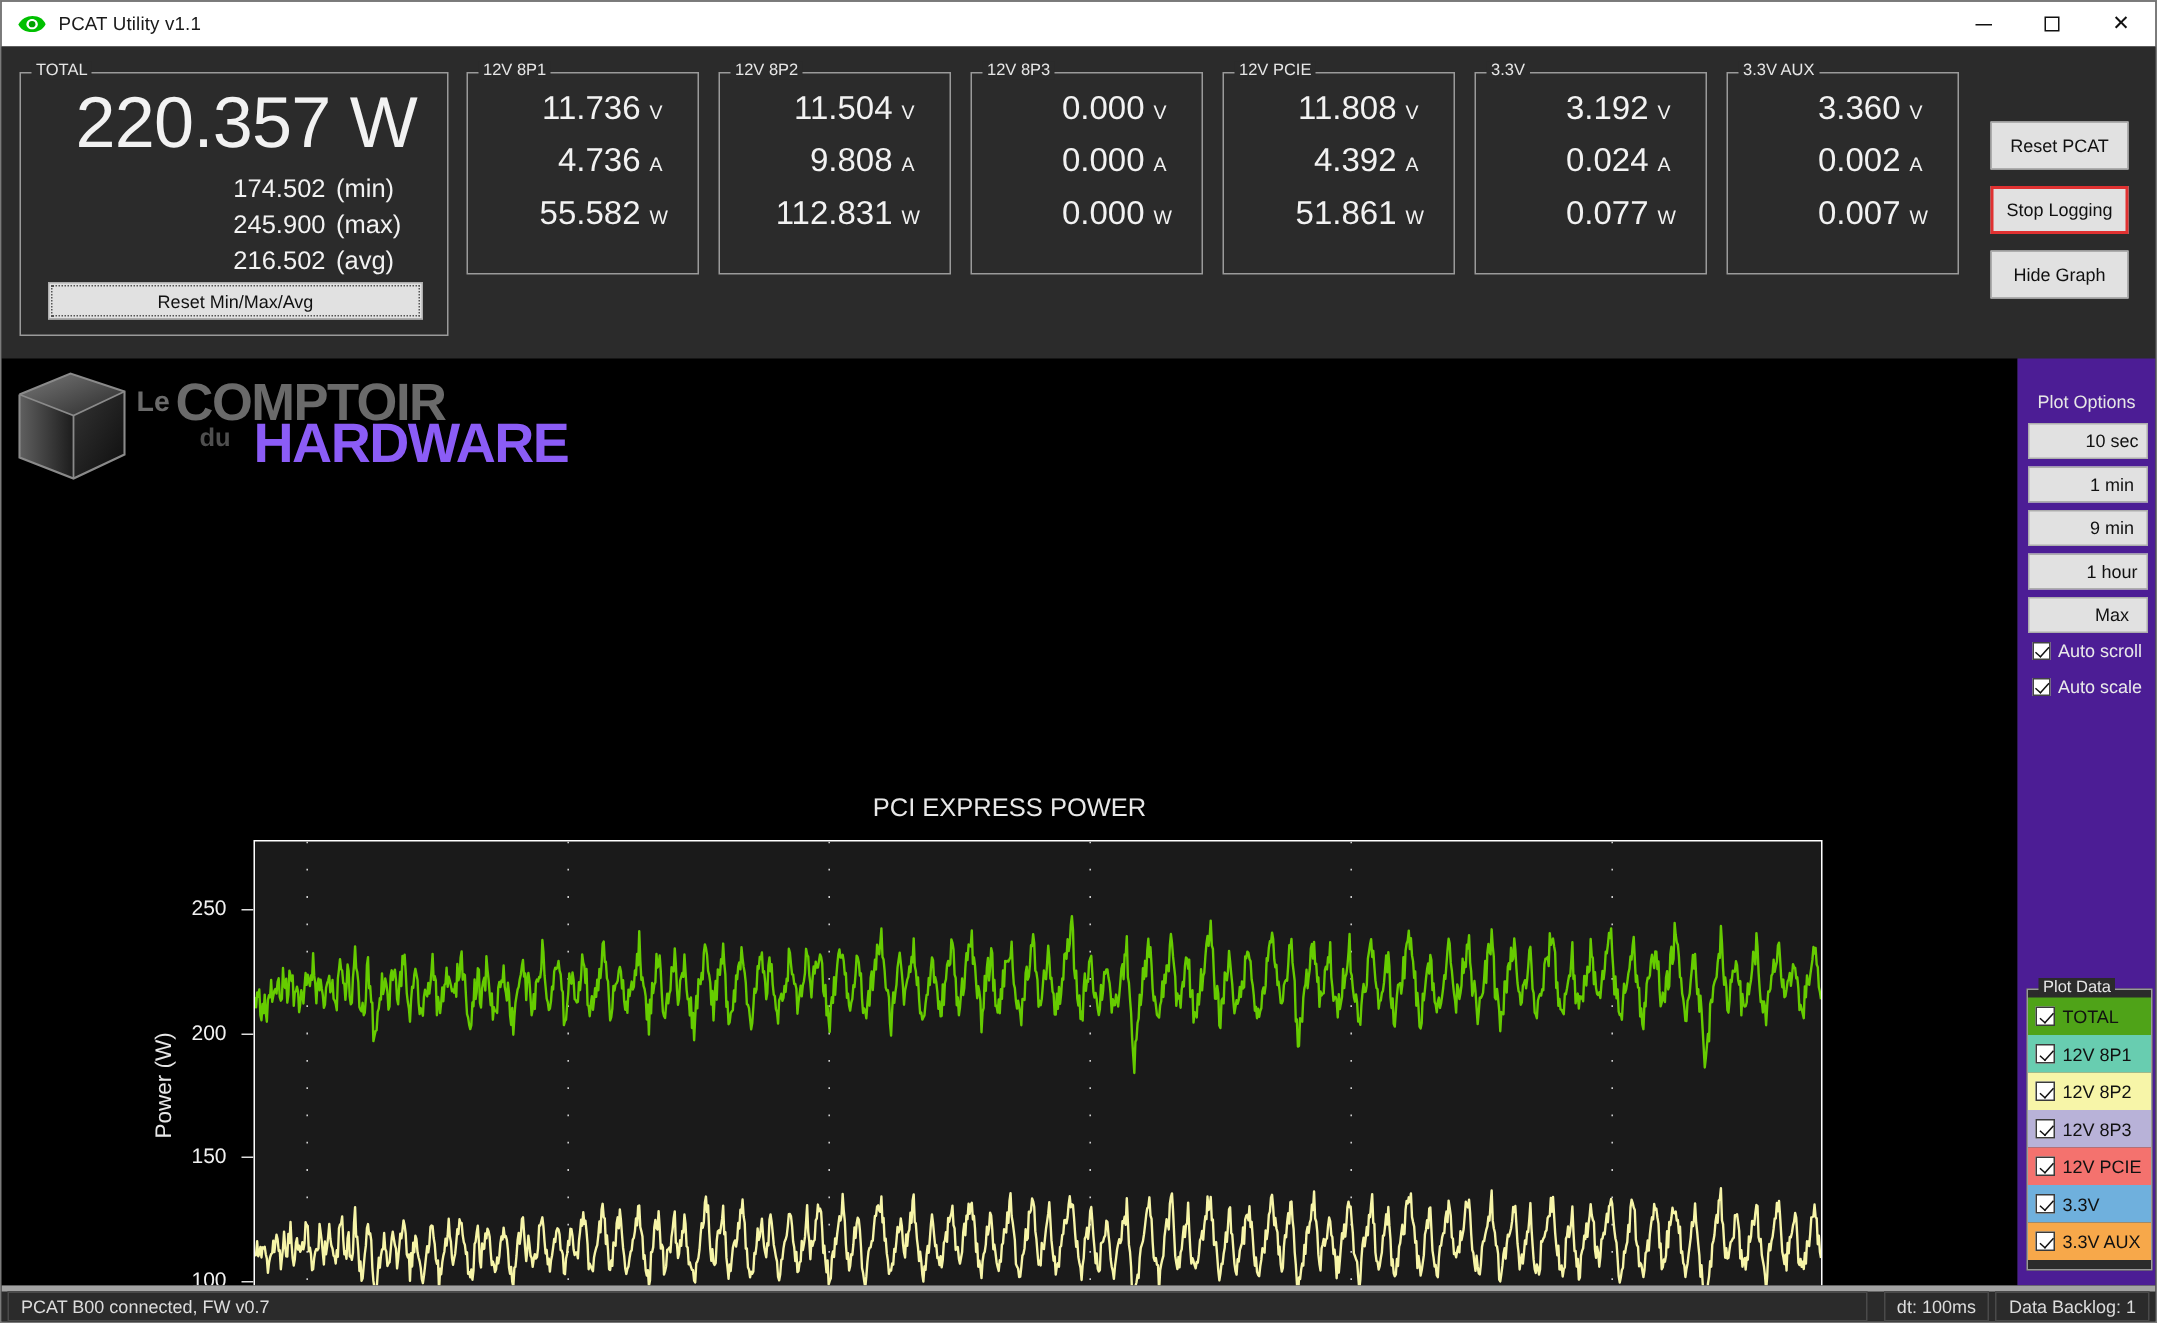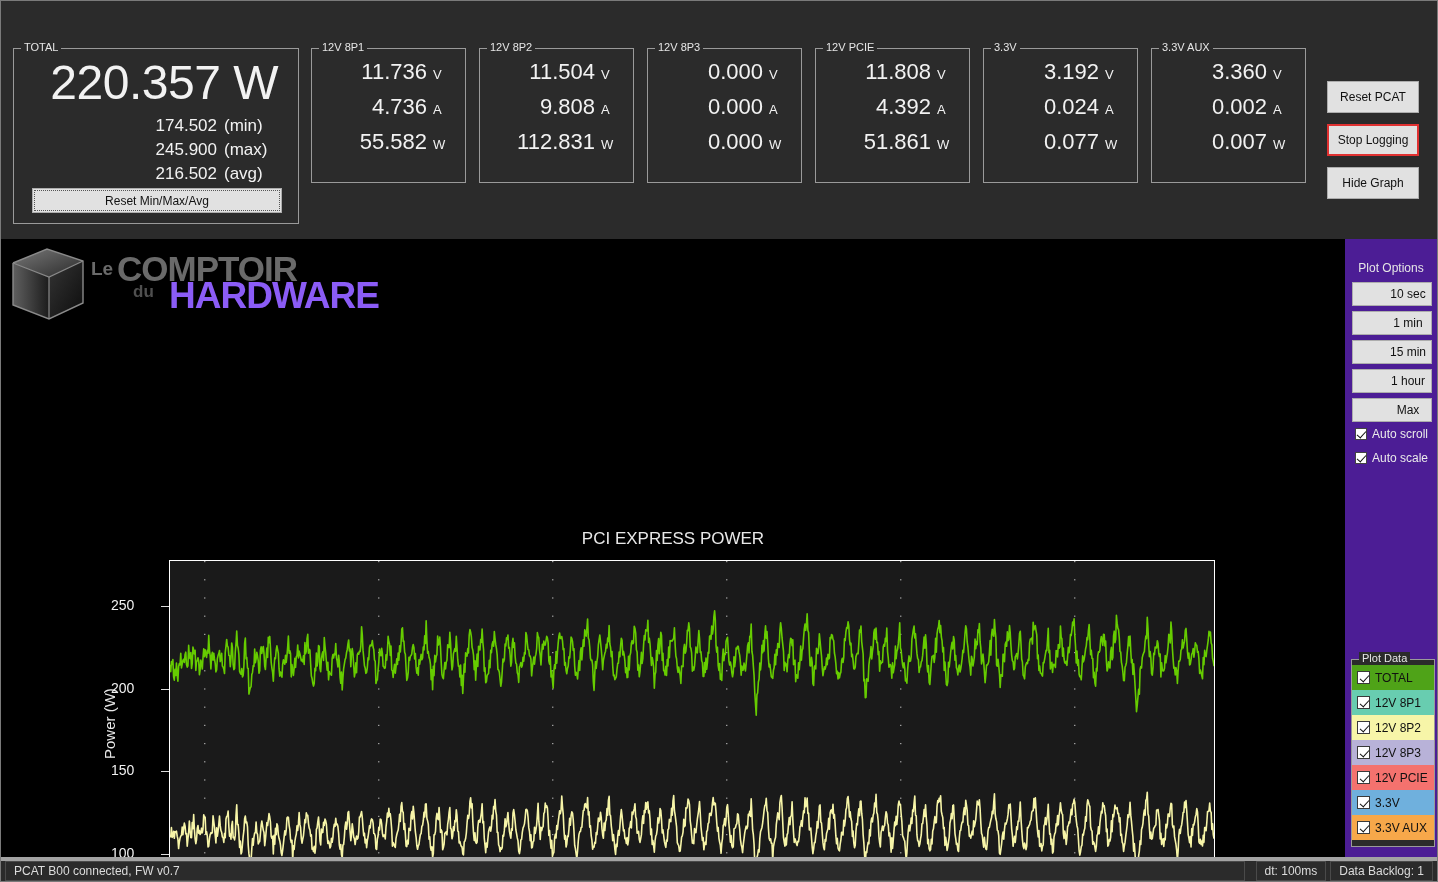--- a/index.html
+++ b/index.html
@@ -146,21 +146,21 @@
     font-weight: 400;
   }
   .ylabel {
     position: absolute; left: 100px; top: 520px;
     font-size: 15px; color: #e8e8e8;
     transform: rotate(-90deg); transform-origin: left top;
     white-space: nowrap;
   }
   .ytick {
     position: absolute; right: 0; font-size: 14px; color: #f0f0f0;
-    text-align: left; width: 40px;
+    text-align: right; width: 40px;
   }
   .plotbox {
     position: absolute; left: 168px; top: 321px;
     width: 1046px; height: 472px;
     border: 1px solid #ffffff;
     background: #1a1a1a;
   }
 
   
   .rightcol {
@@ -222,20 +222,43 @@
     background: #2b2b2b;
   }
   .sb-main { flex: none; width: 1240px; }
   .sb-sp { flex: 1; }
 </style>
 </head>
 <body>
 
 <div id="app">
 
+  <div class="titlebar">
+    <div class="tb-logo">
+      <svg width="20" height="14" viewBox="0 0 20 14">
+        <path d="M1.2,7.3 C3.4,3.4 7.0,1.6 10.6,1.6 C15.0,1.6 18.2,3.9 19.4,7.1
+                 C17.6,10.7 14.0,12.4 10.4,12.4 C5.8,12.4 2.6,10.3 1.2,7.3 Z" fill="#00c000"></path>
+        <path d="M10.4,3.6 C12.5,3.6 14.2,5.2 14.2,7.1 C14.2,9.0 12.5,10.5 10.4,10.5
+                 C8.3,10.5 6.6,9.0 6.6,7.1 C6.6,5.2 8.3,3.6 10.4,3.6 Z" fill="#ffffff"></path>
+        <ellipse cx="10.4" cy="7.1" rx="2.2" ry="2.1" fill="#00a000"></ellipse>
+      </svg>
+    </div>
+    <div class="tb-title">PCAT Utility v1.1</div>
+    <div class="tb-ctrls">
+      <div class="tb-btn">
+        <i class="glyph-min"></i>
+      </div>
+      <div class="tb-btn">
+        <i class="glyph-max"></i>
+      </div>
+      <div class="tb-btn close">
+        <span class="glyph-close">✕</span>
+      </div>
+    </div>
+  </div>
 
   <div class="toppanel">
 
     <div class="groupbox" id="total-box">
       <span class="gb-title">TOTAL</span>
       <div class="total-main">220.357 W</div>
       <div class="total-sub" id="tsub1">
         <span>174.502</span><span class="lbl">(min)</span>
       </div>
       <div class="total-sub" id="tsub2">
@@ -356,21 +379,21 @@
           <path d="M0.00,103.64L0.72,110.58L1.44,100.66L2.15,103.45L2.87,98.62L3.59,115.83L4.31,119.16L5.02,108.23L5.74,114.45L6.46,102.09L7.18,114.32L7.89,120.15L8.61,105.67L9.33,102.47L10.05,103.85L10.76,92.24L11.48,106.92L12.20,102.93L12.92,99.46L13.63,98.28L14.35,101.38L15.07,93.53L15.79,91.18L16.50,103.65L17.22,106.14L17.94,104.93L18.66,84.36L19.37,96.28L20.09,97.58L20.81,91.50L21.53,107.45L22.24,102.27L22.96,86.10L23.68,89.25L24.40,92.98L25.11,89.29L25.83,109.56L26.55,100.25L27.27,99.97L27.98,96.77L28.70,100.02L29.42,113.79L30.14,108.54L30.85,99.17L31.57,102.08L32.29,108.03L33.01,96.76L33.72,87.71L34.44,95.58L35.16,88.78L35.88,93.04L36.59,96.37L37.31,89.36L38.03,92.24L38.75,74.42L39.46,89.28L40.18,94.73L40.90,107.88L41.62,94.98L42.33,91.37L43.05,99.19L43.77,92.20L44.49,97.96L45.20,102.30L45.92,110.86L46.64,108.69L47.36,97.74L48.07,94.60L48.79,92.57L49.51,89.56L50.23,100.58L50.94,98.77L51.66,92.36L52.38,104.95L53.10,105.96L53.81,108.24L54.53,112.50L55.25,91.31L55.97,85.43L56.68,78.45L57.40,85.03L58.12,86.12L58.84,94.40L59.55,94.76L60.27,105.59L60.99,96.85L61.71,81.98L62.42,86.26L63.14,103.47L63.86,108.60L64.58,107.47L65.29,90.76L66.01,82.51L66.73,69.95L67.45,84.45L68.16,86.99L68.88,93.68L69.60,110.43L70.32,112.19L71.04,113.16L71.75,107.55L72.47,115.83L73.19,114.11L73.91,104.63L74.62,82.39L75.34,77.06L76.06,97.83L76.78,96.45L77.49,107.05L78.21,107.42L78.93,133.10L79.65,129.61L80.36,126.47L81.08,125.80L81.80,113.60L82.52,111.44L83.23,104.48L83.95,105.40L84.67,87.94L85.39,101.70L86.10,97.98L86.82,91.28L87.54,95.01L88.26,99.98L88.97,112.18L89.69,109.85L90.41,89.61L91.13,85.87L91.84,92.33L92.56,87.66L93.28,85.45L94.00,92.65L94.71,105.01L95.43,108.54L96.15,96.40L96.87,86.96L97.58,96.44L98.30,76.31L99.02,81.78L99.74,75.42L100.45,86.54L101.17,101.04L101.89,107.02L102.61,111.42L103.32,120.15L104.04,105.99L104.76,96.74L105.48,97.56L106.19,88.87L106.91,84.89L107.63,88.61L108.35,92.25L109.06,107.67L109.78,115.10L110.50,111.05L111.22,113.41L111.93,116.13L112.65,103.41L113.37,98.83L114.09,101.50L114.80,103.26L115.52,94.38L116.24,101.39L116.96,94.70L117.67,86.01L118.39,74.93L119.11,92.27L119.83,89.83L120.54,92.47L121.26,115.85L121.98,103.57L122.70,108.64L123.41,114.34L124.13,107.40L124.85,97.22L125.57,106.53L126.28,95.78L127.00,94.61L127.72,84.09L128.44,96.88L129.15,90.16L129.87,92.66L130.59,95.94L131.31,99.82L132.02,98.67L132.74,100.82L133.46,94.76L134.18,103.54L134.89,81.66L135.61,92.58L136.33,90.23L137.05,77.55L137.76,73.36L138.48,92.16L139.20,88.43L139.92,89.13L140.64,103.07L141.35,115.04L142.07,117.43L142.79,122.26L143.51,125.09L144.22,122.52L144.94,107.30L145.66,109.84L146.38,92.02L147.09,105.01L147.81,100.30L148.53,84.53L149.25,85.46L149.96,107.64L150.68,110.66L151.40,97.96L152.12,93.33L152.83,90.80L153.55,99.36L154.27,76.53L154.99,85.36L155.70,91.88L156.42,101.18L157.14,109.14L157.86,101.25L158.57,118.84L159.29,110.50L160.01,113.03L160.73,112.87L161.44,114.28L162.16,97.32L162.88,93.68L163.60,96.99L164.31,92.64L165.03,93.67L165.75,82.65L166.47,96.84L167.18,100.47L167.90,105.98L168.62,94.20L169.34,100.93L170.05,116.06L170.77,122.32L171.49,110.94L172.21,128.86L172.92,116.93L173.64,107.53L174.36,103.01L175.08,98.67L175.79,96.89L176.51,91.78L177.23,88.63L177.95,82.86L178.66,79.00L179.38,90.05L180.10,88.00L180.82,105.74L181.53,91.97L182.25,87.63L182.97,92.82L183.69,104.28L184.40,115.85L185.12,111.83L185.84,101.75L186.56,111.65L187.27,93.96L187.99,92.01L188.71,93.28L189.43,90.31L190.14,90.65L190.86,84.83L191.58,65.68L192.30,73.96L193.01,89.14L193.73,96.69L194.45,104.78L195.17,107.05L195.88,112.33L196.60,111.33L197.32,106.53L198.04,96.77L198.75,98.66L199.47,86.53L200.19,84.11L200.91,84.96L201.62,83.80L202.34,79.59L203.06,86.04L203.78,88.62L204.49,98.84L205.21,100.35L205.93,122.43L206.65,119.68L207.36,118.85L208.08,109.15L208.80,101.66L209.52,87.93L210.24,93.25L210.95,94.79L211.67,87.32L212.39,92.25L213.11,105.11L213.82,105.79L214.54,107.35L215.26,106.83L215.98,93.75L216.69,99.07L217.41,89.80L218.13,75.23L218.85,80.77L219.56,83.08L220.28,94.34L221.00,84.96L221.72,109.00L222.43,109.73L223.15,116.47L223.87,108.48L224.59,103.19L225.30,112.19L226.02,105.86L226.74,97.73L227.46,103.56L228.17,92.06L228.89,99.20L229.61,84.90L230.33,90.96L231.04,82.24L231.76,68.14L232.48,66.75L233.20,80.36L233.91,80.18L234.63,91.28L235.35,93.28L236.07,107.03L236.78,119.33L237.50,117.07L238.22,111.47L238.94,96.37L239.65,99.32L240.37,95.30L241.09,94.50L241.81,92.82L242.52,86.16L243.24,83.57L243.96,86.64L244.68,97.98L245.39,92.50L246.11,106.39L246.83,112.15L247.55,106.80L248.26,114.23L248.98,98.72L249.70,103.10L250.42,98.09L251.13,93.38L251.85,98.77L252.57,96.89L253.29,86.01L254.00,89.05L254.72,74.89L255.44,82.52L256.16,59.84L256.87,79.29L257.59,92.21L258.31,90.53L259.03,96.24L259.74,98.43L260.46,103.26L261.18,118.64L261.90,108.76L262.61,128.77L263.33,105.39L264.05,114.59L264.77,94.36L265.48,101.02L266.20,95.54L266.92,93.79L267.64,74.97L268.35,84.04L269.07,82.48L269.79,76.02L270.51,86.41L271.22,101.57L271.94,113.47L272.66,116.30L273.38,117.70L274.09,108.91L274.81,101.53L275.53,107.88L276.25,101.36L276.96,99.24L277.68,83.85L278.40,84.25L279.12,86.60L279.84,71.28L280.55,81.79L281.27,97.95L281.99,108.89L282.71,104.78L283.42,92.69L284.14,90.18L284.86,87.65L285.58,90.26L286.29,75.34L287.01,86.71L287.73,98.70L288.45,105.20L289.16,104.98L289.88,116.01L290.60,103.93L291.32,124.38L292.03,114.36L292.75,132.50L293.47,117.36L294.19,103.00L294.90,111.28L295.62,91.87L296.34,94.58L297.06,95.07L297.77,87.61L298.49,91.96L299.21,74.10L299.93,68.58L300.64,71.13L301.36,75.80L302.08,86.35L302.80,89.09L303.51,94.11L304.23,108.72L304.95,99.69L305.67,119.31L306.38,104.13L307.10,92.95L307.82,105.49L308.54,85.22L309.25,86.60L309.97,88.90L310.69,78.55L311.41,81.34L312.12,68.05L312.84,81.21L313.56,88.51L314.28,110.25L314.99,106.86L315.71,121.81L316.43,120.57L317.15,114.43L317.86,113.24L318.58,112.51L319.30,99.37L320.02,106.74L320.73,89.32L321.45,91.80L322.17,83.14L322.89,80.61L323.60,85.22L324.32,70.46L325.04,77.86L325.76,83.65L326.47,87.52L327.19,94.21L327.91,108.47L328.63,108.92L329.34,111.21L330.06,118.47L330.78,125.28L331.50,121.03L332.21,110.48L332.93,98.17L333.65,100.90L334.37,98.38L335.08,83.14L335.80,84.95L336.52,76.92L337.24,78.50L337.95,74.02L338.67,87.32L339.39,86.42L340.11,93.79L340.82,105.12L341.54,101.23L342.26,82.63L342.98,77.29L343.69,86.53L344.41,81.81L345.13,95.23L345.85,102.03L346.56,103.10L347.28,111.76L348.00,113.76L348.72,121.43L349.44,105.76L350.15,104.25L350.87,101.50L351.59,106.16L352.31,104.23L353.02,96.26L353.74,100.29L354.46,91.54L355.18,93.01L355.89,71.49L356.61,74.13L357.33,81.98L358.05,88.56L358.76,88.78L359.48,94.99L360.20,95.03L360.92,98.16L361.63,114.83L362.35,106.81L363.07,101.67L363.79,96.18L364.50,103.27L365.22,95.82L365.94,93.14L366.66,87.52L367.37,71.55L368.09,75.53L368.81,76.72L369.53,89.03L370.24,94.57L370.96,103.97L371.68,91.93L372.40,83.32L373.11,88.07L373.83,80.10L374.55,84.07L375.27,84.01L375.98,79.86L376.70,75.30L377.42,77.03L378.14,81.54L378.85,100.02L379.57,103.09L380.29,95.66L381.01,115.92L381.72,109.88L382.44,119.29L383.16,127.03L383.88,109.83L384.59,103.78L385.31,107.57L386.03,90.50L386.75,102.20L387.46,90.98L388.18,82.15L388.90,75.09L389.62,72.01L390.33,77.36L391.05,77.34L391.77,75.54L392.49,79.86L393.20,88.71L393.92,87.72L394.64,104.27L395.36,101.51L396.07,109.53L396.79,112.76L397.51,107.45L398.23,104.95L398.94,95.74L399.66,97.05L400.38,88.23L401.10,76.07L401.81,77.30L402.53,80.70L403.25,89.42L403.97,87.83L404.68,105.14L405.40,114.29L406.12,111.32L406.84,113.03L407.55,117.94L408.27,107.96L408.99,99.62L409.71,109.45L410.42,90.96L411.14,86.69L411.86,99.06L412.58,88.63L413.29,78.81L414.01,85.29L414.73,68.73L415.45,71.95L416.16,75.14L416.88,67.30L417.60,58.00L418.32,77.04L419.04,78.71L419.75,86.24L420.47,97.33L421.19,99.37L421.91,99.15L422.62,103.91L423.34,121.21L424.06,129.43L424.78,112.40L425.49,100.63L426.21,107.53L426.93,100.52L427.65,95.49L428.36,83.96L429.08,78.98L429.80,74.12L430.52,80.84L431.23,87.99L431.95,96.38L432.67,108.79L433.39,99.26L434.10,95.93L434.82,92.31L435.54,90.19L436.26,83.37L436.97,86.96L437.69,76.99L438.41,80.59L439.13,64.60L439.84,82.96L440.56,86.32L441.28,95.76L442.00,90.60L442.71,104.87L443.43,114.69L444.15,114.03L444.87,118.75L445.58,117.27L446.30,115.94L447.02,108.07L447.74,102.35L448.45,102.25L449.17,91.05L449.89,95.67L450.61,84.59L451.32,77.24L452.04,79.25L452.76,94.02L453.48,90.42L454.19,93.73L454.91,100.38L455.63,111.61L456.35,106.70L457.06,116.61L457.78,116.25L458.50,95.22L459.22,109.02L459.93,94.51L460.65,91.86L461.37,82.22L462.09,79.65L462.80,82.74L463.52,81.55L464.24,65.28L464.96,67.50L465.67,71.81L466.39,88.72L467.11,90.92L467.83,109.16L468.54,104.04L469.26,115.82L469.98,110.66L470.70,101.60L471.41,91.32L472.13,102.36L472.85,97.69L473.57,84.34L474.28,74.48L475.00,79.04L475.72,68.71L476.44,69.57L477.15,69.96L477.87,59.38L478.59,81.57L479.31,77.36L480.02,82.91L480.74,94.41L481.46,104.46L482.18,96.52L482.89,99.98L483.61,106.23L484.33,127.21L485.05,113.58L485.76,111.00L486.48,89.57L487.20,99.56L487.92,84.05L488.64,77.58L489.35,92.65L490.07,84.30L490.79,71.19L491.51,74.37L492.22,99.42L492.94,92.37L493.66,109.76L494.38,109.47L495.09,114.04L495.81,105.37L496.53,114.46L497.25,98.54L497.96,104.94L498.68,85.98L499.40,96.68L500.12,79.66L500.83,80.29L501.55,79.51L502.27,80.01L502.99,78.53L503.70,76.99L504.42,66.75L505.14,84.05L505.86,95.01L506.57,97.73L507.29,106.53L508.01,111.38L508.73,106.11L509.44,110.19L510.16,114.39L510.88,122.48L511.60,104.95L512.31,105.17L513.03,105.64L513.75,87.61L514.47,83.43L515.18,92.13L515.90,90.12L516.62,82.28L517.34,69.21L518.05,69.69L518.77,61.72L519.49,67.81L520.21,86.13L520.92,87.29L521.64,92.24L522.36,110.21L523.08,106.14L523.79,109.11L524.51,105.10L525.23,95.92L525.95,85.93L526.66,91.15L527.38,91.82L528.10,80.90L528.82,69.43L529.53,77.57L530.25,91.51L530.97,90.88L531.69,99.98L532.40,101.54L533.12,115.37L533.84,115.40L534.56,101.52L535.27,111.57L535.99,96.96L536.71,108.24L537.43,101.57L538.14,91.31L538.86,92.09L539.58,75.28L540.30,74.59L541.01,78.20L541.73,65.16L542.45,73.02L543.17,68.33L543.88,55.58L544.60,49.76L545.32,58.82L546.04,84.90L546.75,91.19L547.47,86.18L548.19,104.73L548.91,109.36L549.62,102.64L550.34,118.33L551.06,113.47L551.78,119.43L552.49,97.18L553.21,88.03L553.93,99.61L554.65,92.67L555.36,93.49L556.08,80.26L556.80,78.01L557.52,76.23L558.24,88.35L558.95,100.36L559.67,104.01L560.39,101.00L561.11,104.85L561.82,111.53L562.54,115.75L563.26,111.73L563.98,95.68L564.69,105.59L565.41,99.39L566.13,87.02L566.85,88.10L567.56,85.28L568.28,85.32L569.00,90.88L569.72,94.31L570.43,101.63L571.15,114.11L571.87,105.16L572.59,109.24L573.30,109.04L574.02,102.05L574.74,105.28L575.46,110.00L576.17,102.38L576.89,93.97L577.61,84.72L578.33,81.83L579.04,91.83L579.76,75.22L580.48,75.81L581.20,63.14L581.91,90.50L582.63,94.36L583.35,105.16L584.07,114.41L584.78,131.63L585.50,142.90L586.22,154.29L586.94,133.57L587.65,131.99L588.37,121.02L589.09,118.05L589.81,102.11L590.52,108.98L591.24,101.25L591.96,84.40L592.68,91.63L593.39,79.55L594.11,89.91L594.83,73.13L595.55,64.85L596.26,77.09L596.98,70.53L597.70,82.56L598.42,98.01L599.13,106.04L599.85,103.42L600.57,109.11L601.29,115.64L602.00,116.44L602.72,117.35L603.44,109.18L604.16,106.49L604.87,93.33L605.59,103.67L606.31,88.81L607.03,94.32L607.74,82.60L608.46,82.69L609.18,86.49L609.90,69.21L610.61,61.71L611.33,67.67L612.05,76.96L612.77,83.68L613.48,90.06L614.20,109.57L614.92,101.29L615.64,104.63L616.35,102.97L617.07,110.82L617.79,98.92L618.51,93.62L619.22,96.63L619.94,83.33L620.66,77.30L621.38,78.10L622.09,84.78L622.81,78.80L623.53,103.65L624.25,99.98L624.96,99.18L625.68,120.78L626.40,113.74L627.12,115.08L627.84,117.27L628.55,101.87L629.27,108.77L629.99,99.62L630.71,85.07L631.42,99.21L632.14,89.47L632.86,87.58L633.58,76.69L634.29,68.10L635.01,63.03L635.73,69.52L636.45,63.15L637.16,52.79L637.88,69.43L638.60,71.60L639.32,89.35L640.03,104.76L640.75,104.89L641.47,96.27L642.19,101.52L642.90,122.75L643.62,124.38L644.34,106.06L645.06,104.62L645.77,107.92L646.49,87.28L647.21,88.59L647.93,92.57L648.64,86.56L649.36,72.90L650.08,80.12L650.80,88.12L651.51,95.04L652.23,106.42L652.95,114.58L653.67,110.14L654.38,105.75L655.10,108.17L655.82,105.62L656.54,97.03L657.25,103.66L657.97,93.31L658.69,97.97L659.41,97.07L660.12,76.58L660.84,77.84L661.56,73.45L662.28,74.22L662.99,78.29L663.71,79.90L664.43,92.02L665.15,95.84L665.86,102.64L666.58,112.79L667.30,110.29L668.02,117.84L668.73,111.51L669.45,116.83L670.17,113.09L670.89,111.14L671.60,99.84L672.32,97.34L673.04,101.39L673.76,96.11L674.47,77.83L675.19,79.59L675.91,70.84L676.63,66.53L677.34,67.28L678.06,60.75L678.78,64.94L679.50,78.51L680.21,83.90L680.93,82.16L681.65,95.78L682.37,93.39L683.08,99.70L683.80,107.65L684.52,107.90L685.24,106.12L685.95,95.66L686.67,93.39L687.39,92.28L688.11,92.76L688.82,82.42L689.54,69.07L690.26,71.14L690.98,65.00L691.69,80.78L692.41,86.82L693.13,93.00L693.85,119.96L694.56,118.50L695.28,136.73L696.00,136.30L696.72,117.82L697.44,119.40L698.15,120.08L698.87,104.16L699.59,97.91L700.31,95.19L701.02,85.54L701.74,97.83L702.46,90.32L703.18,85.17L703.89,71.34L704.61,68.30L705.33,78.09L706.05,66.96L706.76,81.76L707.48,81.45L708.20,93.67L708.92,90.64L709.63,110.23L710.35,99.89L711.07,102.66L711.79,101.42L712.50,101.21L713.22,85.96L713.94,83.42L714.66,85.28L715.37,77.18L716.09,80.53L716.81,67.12L717.53,90.34L718.24,96.92L718.96,106.25L719.68,103.69L720.40,103.64L721.11,106.00L721.83,117.29L722.55,101.76L723.27,111.74L723.98,107.68L724.70,103.51L725.42,84.93L726.14,97.71L726.85,90.49L727.57,88.36L728.29,82.69L729.01,74.02L729.72,61.69L730.44,87.00L731.16,89.26L731.88,97.66L732.59,103.77L733.31,106.79L734.03,101.89L734.75,107.31L735.46,120.04L736.18,118.06L736.90,122.21L737.62,108.85L738.33,100.72L739.05,94.92L739.77,100.34L740.49,100.05L741.20,95.73L741.92,78.19L742.64,73.71L743.36,68.72L744.07,65.07L744.79,76.96L745.51,72.88L746.23,83.19L746.94,92.42L747.66,97.72L748.38,98.55L749.10,111.46L749.81,106.28L750.53,106.01L751.25,100.94L751.97,99.59L752.68,94.14L753.40,84.88L754.12,75.98L754.84,87.25L755.55,73.83L756.27,83.07L756.99,103.83L757.71,111.00L758.42,104.57L759.14,121.55L759.86,123.40L760.58,112.91L761.29,102.75L762.01,95.57L762.73,95.16L763.45,94.35L764.16,101.45L764.88,95.57L765.60,77.19L766.32,91.22L767.04,72.85L767.75,68.10L768.47,66.13L769.19,59.43L769.91,71.73L770.62,64.49L771.34,75.93L772.06,79.90L772.78,91.03L773.49,86.62L774.21,109.51L774.93,101.04L775.65,110.31L776.36,123.44L777.08,124.66L777.80,120.97L778.52,101.40L779.23,105.93L779.95,98.88L780.67,91.26L781.39,85.06L782.10,81.24L782.82,88.06L783.54,75.64L784.26,79.23L784.97,99.10L785.69,94.57L786.41,106.84L787.13,108.73L787.84,113.91L788.56,106.73L789.28,104.04L790.00,110.95L790.71,108.03L791.43,103.04L792.15,97.49L792.87,89.19L793.58,91.56L794.30,81.82L795.02,72.21L795.74,64.84L796.45,68.01L797.17,80.95L797.89,85.97L798.61,94.21L799.32,101.22L800.04,105.99L800.76,114.08L801.48,95.26L802.19,97.85L802.91,104.98L803.63,101.24L804.35,95.84L805.06,78.09L805.78,87.63L806.50,80.59L807.22,83.63L807.93,68.85L808.65,71.42L809.37,62.52L810.09,80.70L810.80,86.81L811.52,102.88L812.24,99.04L812.96,93.03L813.67,99.87L814.39,111.19L815.11,121.74L815.83,113.99L816.54,104.13L817.26,104.23L817.98,102.92L818.70,100.75L819.41,91.65L820.13,79.65L820.85,94.32L821.57,73.95L822.28,68.25L823.00,73.75L823.72,75.23L824.44,58.55L825.15,69.91L825.87,76.67L826.59,104.11L827.31,105.23L828.02,98.32L828.74,104.79L829.46,112.58L830.18,126.47L830.89,113.70L831.61,114.05L832.33,115.21L833.05,93.30L833.76,93.24L834.48,100.70L835.20,83.57L835.92,81.14L836.64,85.25L837.35,70.84L838.07,79.62L838.79,78.28L839.51,64.62L840.22,71.89L840.94,84.61L841.66,94.32L842.38,99.80L843.09,100.63L843.81,108.79L844.53,107.31L845.25,95.97L845.96,94.65L846.68,92.50L847.40,97.85L848.12,91.87L848.83,83.37L849.55,72.43L850.27,70.22L850.99,82.77L851.70,98.26L852.42,101.00L853.14,114.14L853.86,115.25L854.57,117.82L855.29,106.04L856.01,103.32L856.73,101.69L857.44,102.63L858.16,98.40L858.88,99.11L859.60,81.80L860.31,78.08L861.03,78.14L861.75,77.05L862.47,83.07L863.18,61.21L863.90,68.93L864.62,65.87L865.34,64.71L866.05,69.84L866.77,73.78L867.49,97.62L868.21,93.95L868.92,109.57L869.64,105.00L870.36,111.92L871.08,112.21L871.79,113.79L872.51,115.08L873.23,101.52L873.95,101.80L874.66,98.01L875.38,93.37L876.10,89.31L876.82,89.66L877.53,79.31L878.25,67.21L878.97,91.65L879.69,89.22L880.40,107.89L881.12,103.57L881.84,101.38L882.56,111.41L883.27,103.19L883.99,104.61L884.71,103.32L885.43,106.53L886.14,89.65L886.86,89.88L887.58,96.01L888.30,83.46L889.01,87.29L889.73,86.11L890.45,65.04L891.17,76.48L891.88,77.58L892.60,95.12L893.32,87.11L894.04,97.74L894.75,101.70L895.47,102.37L896.19,100.42L896.91,104.32L897.62,95.33L898.34,86.23L899.06,91.68L899.78,85.81L900.49,73.55L901.21,74.50L901.93,68.84L902.65,61.04L903.36,64.32L904.08,57.91L904.80,74.23L905.52,84.85L906.24,101.96L906.95,89.96L907.67,104.56L908.39,98.68L909.11,113.20L909.82,115.68L910.54,115.20L911.26,118.83L911.98,105.76L912.69,94.77L913.41,100.83L914.13,98.45L914.85,93.87L915.56,88.04L916.28,84.85L917.00,76.63L917.72,78.75L918.43,69.50L919.15,63.66L919.87,78.44L920.59,93.61L921.30,89.38L922.02,97.45L922.74,97.59L923.46,116.62L924.17,111.30L924.89,122.03L925.61,125.12L926.33,107.57L927.04,109.96L927.76,94.79L928.48,90.78L929.20,91.27L929.91,89.20L930.63,79.44L931.35,75.49L932.07,79.48L932.78,84.45L933.50,73.34L934.22,73.45L934.94,85.04L935.65,79.96L936.37,99.42L937.09,109.91L937.81,107.51L938.52,100.72L939.24,105.39L939.96,107.03L940.68,90.56L941.39,86.40L942.11,98.63L942.83,96.40L943.55,75.21L944.26,70.17L944.98,81.60L945.70,78.26L946.42,54.32L947.13,62.18L947.85,67.08L948.57,68.87L949.29,76.97L950.00,90.48L950.72,91.15L951.44,101.35L952.16,104.87L952.87,110.96L953.59,119.56L954.31,119.68L955.03,106.33L955.74,104.46L956.46,101.42L957.18,92.30L957.90,85.14L958.61,75.64L959.33,84.70L960.05,75.02L960.77,89.90L961.48,101.80L962.20,98.44L962.92,113.48L963.64,102.73L964.35,112.08L965.07,124.95L965.79,137.35L966.51,150.64L967.22,144.38L967.94,136.31L968.66,128.22L969.38,133.15L970.09,108.53L970.81,105.54L971.53,106.95L972.25,96.74L972.96,93.85L973.68,91.94L974.40,90.35L975.12,80.53L975.84,75.01L976.55,77.58L977.27,56.34L977.99,67.70L978.71,84.28L979.42,95.59L980.14,90.59L980.86,96.73L981.58,112.37L982.29,114.09L983.01,106.54L983.73,92.27L984.45,93.65L985.16,86.17L985.88,86.25L986.60,86.87L987.32,79.79L988.03,82.55L988.75,92.30L989.47,95.50L990.19,93.03L990.90,115.91L991.62,101.68L992.34,108.64L993.06,110.03L993.77,109.74L994.49,107.35L995.21,94.67L995.93,101.82L996.64,96.28L997.36,92.33L998.08,85.47L998.80,73.40L999.51,75.12L1000.23,81.91L1000.95,61.11L1001.67,70.11L1002.38,87.27L1003.10,97.85L1003.82,107.08L1004.54,106.43L1005.25,114.00L1005.97,106.67L1006.69,110.16L1007.41,122.53L1008.12,109.81L1008.84,99.96L1009.56,100.24L1010.28,98.30L1010.99,89.47L1011.71,88.17L1012.43,78.74L1013.15,86.87L1013.86,83.07L1014.58,80.14L1015.30,69.28L1016.02,67.43L1016.73,78.18L1017.45,90.60L1018.17,97.15L1018.89,92.05L1019.60,103.86L1020.32,103.09L1021.04,98.60L1021.76,93.19L1022.47,91.94L1023.19,87.59L1023.91,96.23L1024.63,90.27L1025.34,81.73L1026.06,83.84L1026.78,84.38L1027.50,91.32L1028.21,90.55L1028.93,98.28L1029.65,112.38L1030.37,108.95L1031.08,111.47L1031.80,114.72L1032.52,117.79L1033.24,96.57L1033.95,103.82L1034.67,89.23L1035.39,94.73L1036.11,95.55L1036.82,89.29L1037.54,84.11L1038.26,78.98L1038.98,70.37L1039.69,74.69L1040.41,70.99L1041.13,81.96L1041.85,83.74L1042.56,97.23L1043.28,100.40L1044.00,105.17" fill="none" stroke="#66cc00" stroke-width="1.6" stroke-linejoin="round"></path>
         </svg>
     </div>
   </div>
 
   <div class="rightcol">
     <div class="po-title">Plot Options</div>
     <div id="po-host">
         <div class="btn-light po-btn" style="top: 43px;">10 sec</div>
         <div class="btn-light po-btn" style="top: 72px;">1 min</div>
-        <div class="btn-light po-btn" style="top: 101px;">15 min</div>
+        <div class="btn-light po-btn" style="top: 101px;">9 min</div>
         <div class="btn-light po-btn" style="top: 130px;">1 hour</div>
         <div class="btn-light po-btn" style="top: 159px;">Max</div>
       </div>
 
     <div class="chk-row" style="top:188px">
       <span class="chkbox"></span>
       <span>Auto scroll</span>
     </div>
     <div class="chk-row" style="top:212px">
       <span class="chkbox"></span>

